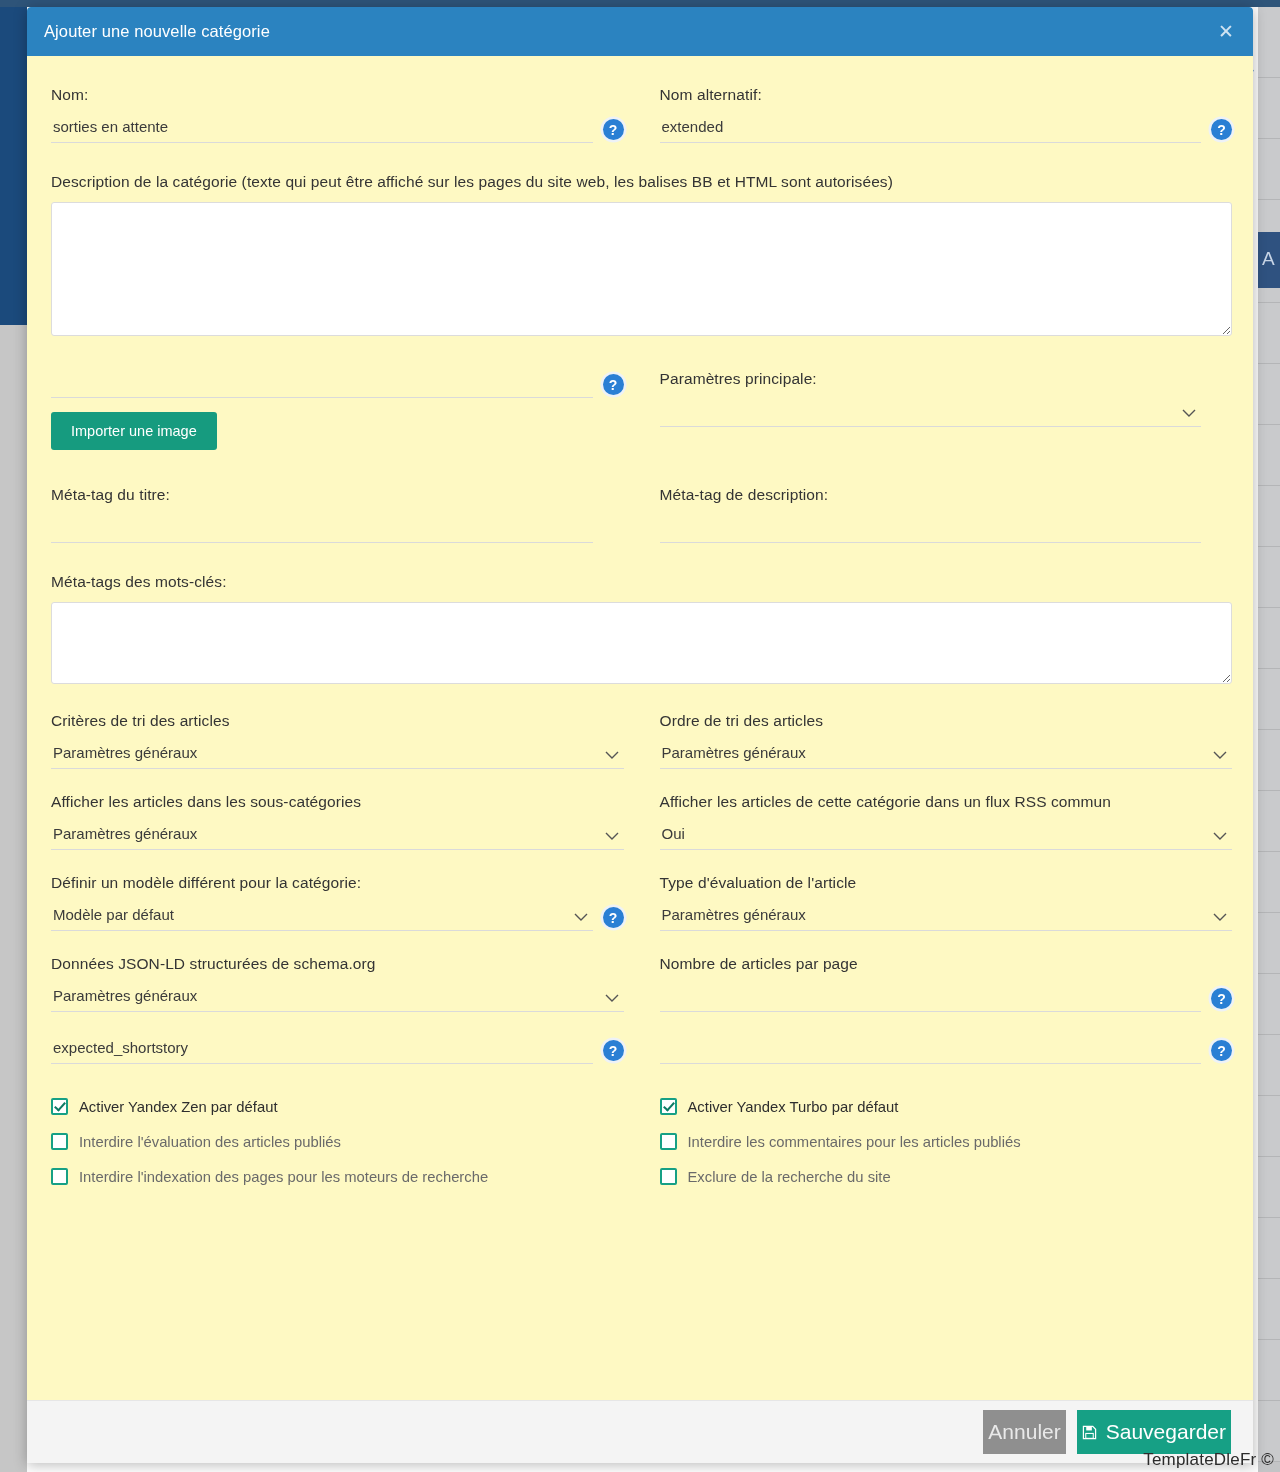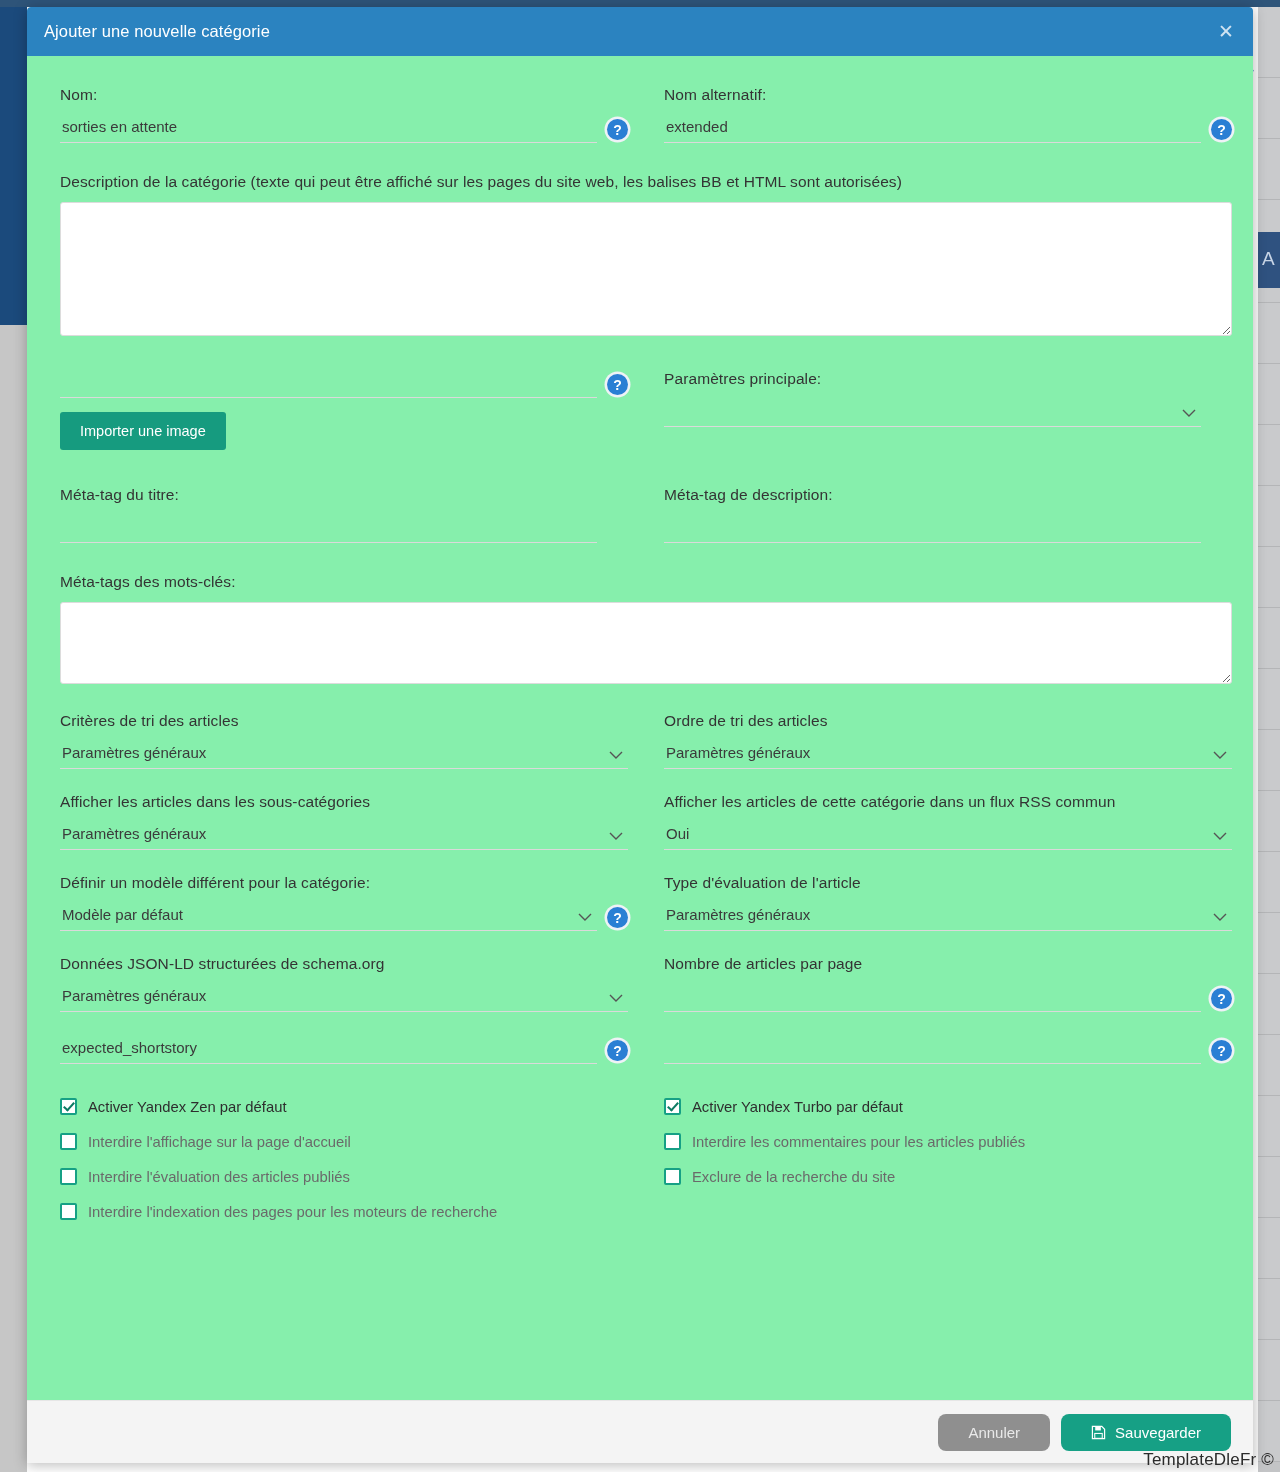--- a/index.html
+++ b/index.html
@@ -57,22 +57,22 @@
   }
   .modal-close {
     position: absolute; right: 16px; top: 50%; transform: translateY(-50%);
     color: #cfe3f2; font-size: 19px; line-height: 1;
     cursor: pointer; width: 22px; height: 22px;
     display:flex; align-items:center; justify-content:center;
   }
 
   .modal-body {
     flex: 1 1 auto;
-    padding: 30px 21px 20px 33px;
-    background: #86efac;
+    padding: 30px 21px 20px 24px;
+    background: #fef9c3;
     overflow: hidden;
   }
 
   
   .row { display: flex; gap: 0; }
   .col { width: 50%; box-sizing: border-box; }
   .col-left  { padding-right: 18px; }
   .col-right { padding-left: 18px; }
 
   .field { margin-bottom: 0; position: relative; }
@@ -151,23 +151,23 @@
   .check-label.strong { color: #2e2e2e; }
 
   
   .modal-footer {
     height: 62px; min-height: 62px;
     background: #f4f4f4; border-top: 1px solid #e6e6e6;
     display: flex; align-items: center; justify-content: flex-end;
     padding: 0 22px; gap: 11px;
   }
   .btn {
-    border: none; border-radius: 8px; cursor: pointer;
-    font-family: "Liberation Sans", sans-serif; font-size: 15px;
-    padding: 10px 30px; color: #fff;
+    border: none; border-radius: 0; cursor: pointer;
+    font-family: "Liberation Sans", sans-serif; font-size: 21px;
+    padding: 10px 5px; color: #fff;
     display: inline-flex; align-items: center; gap: 9px;
   }
   .btn-cancel { background: #8f8f8f; color:#e9e9e9; }
   .btn-save   { background: #16a085; }
   .floppy { display:inline-block; width: 15px; height: 15px; }
 
   .watermark {
     position: absolute; right: 6px; bottom: 2px;
     font-size: 17px; color: #2b2b2b; letter-spacing: .2px;
     font-family: "Liberation Sans", sans-serif;
@@ -424,24 +424,20 @@
           <div class="help-icon">?</div>
         </div>
       </div>
     </div>
 
     <div class="checks">
       <div class="check-col left">
         <div class="check-row">
           <span class="cbox checked"></span>
           <span class="check-label strong">Activer Yandex Zen par défaut</span>
-        </div>
-        <div class="check-row">
-          <span class="cbox"></span>
-          <span class="check-label dim">Interdire l'affichage sur la page d'accueil</span>
         </div>
         <div class="check-row">
           <span class="cbox"></span>
           <span class="check-label dim">Interdire l'évaluation des articles publiés</span>
         </div>
         <div class="check-row">
           <span class="cbox"></span>
           <span class="check-label dim">Interdire l'indexation des pages pour les moteurs de recherche</span>
         </div>
       </div>

